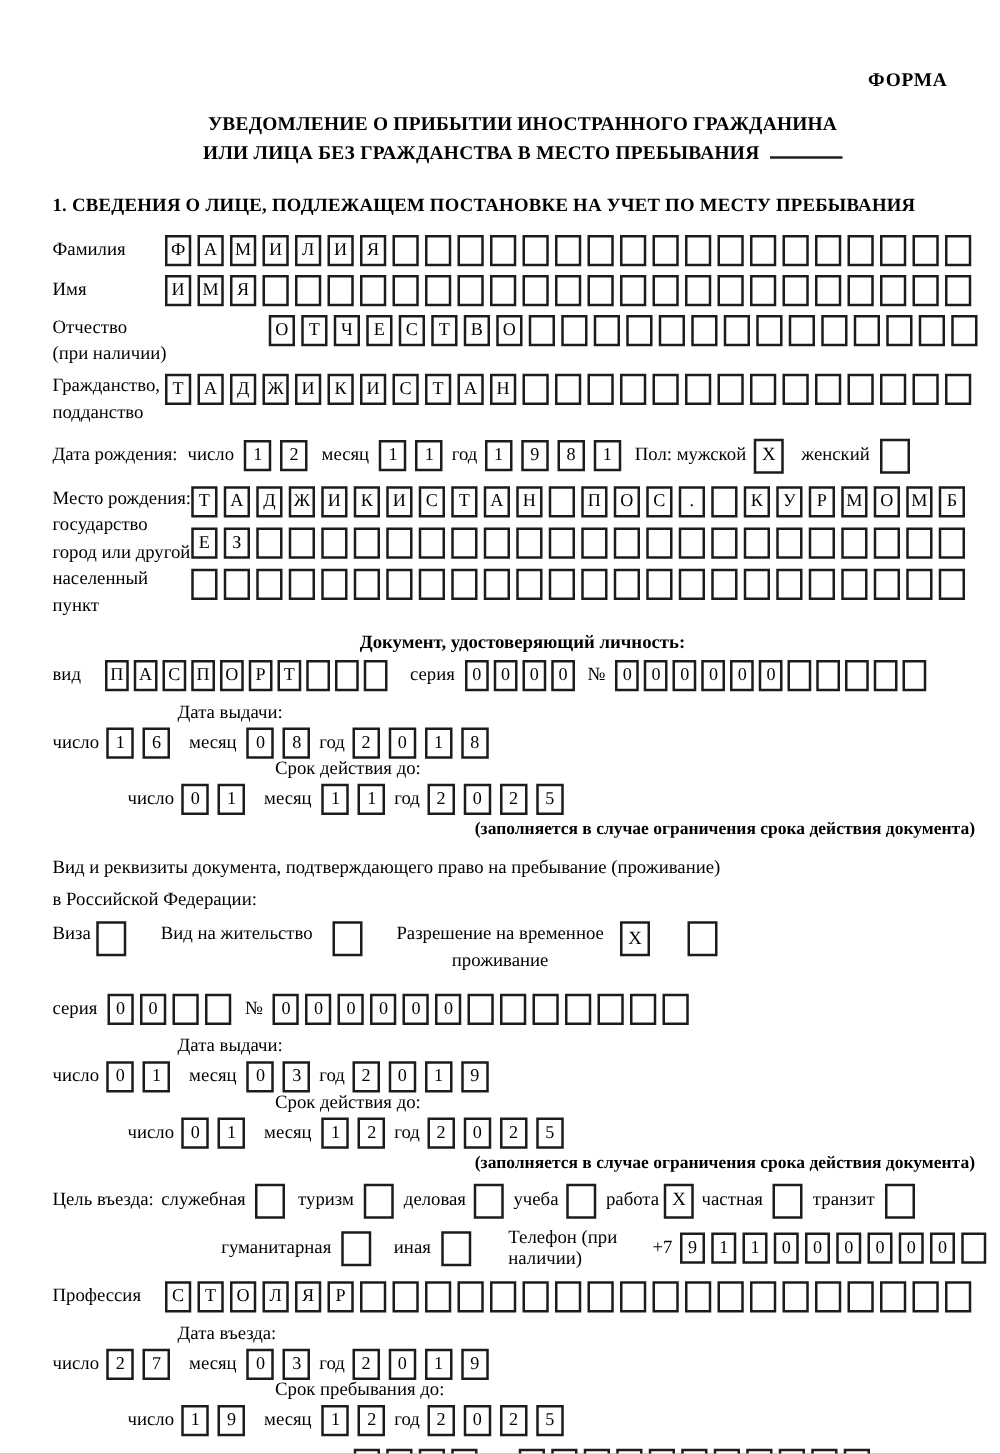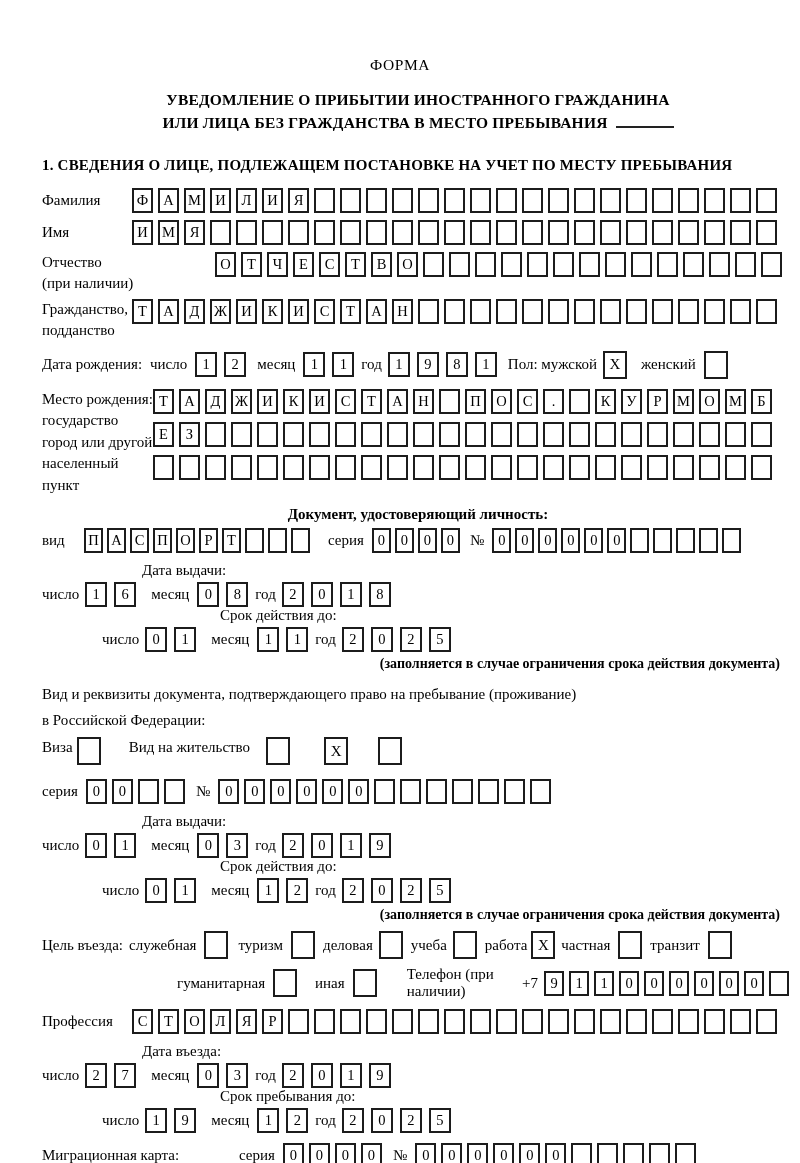--- a/index.html
+++ b/index.html
@@ -3,21 +3,21 @@
 <meta charset="utf-8">
 <style>
   * { box-sizing: border-box; margin: 0; padding: 0; }
   html,body { background:#888; }
   body { font-family: "Liberation Serif", "DejaVu Serif", serif; color:#000; }
   .page { width:800px; height:1163px; background:#fff; margin:0 auto; padding:36px 6px 0 42px;
           position:relative; overflow:hidden; font-size:15px; }
   
   .top-block { margin-left:578px; font-size:14.5px; line-height:1.32; white-space:nowrap; }
   .rev { margin-top:6px; font-size:13.5px; }
-  .forma { font-weight:normal; text-align:center; padding-right:36px; margin-top:20px; font-size:15.5px; letter-spacing:.6px; }
+  .forma { font-weight:bold; text-align:right; padding-right:36px; margin-top:20px; font-size:15.5px; letter-spacing:.6px; }
   
   .title { text-align:center; font-weight:bold; font-size:15.5px; margin-top:14px; line-height:1.5; letter-spacing:.2px; }
   .blank-line { display:inline-block; width:58px; border-bottom:2px solid #222; height:.9em; margin-left:8px; }
   .sec-heading { font-weight:bold; font-size:15px; margin-top:22px; letter-spacing:.2px; }
   
   .frow { display:flex; align-items:center; margin-top:7px; }
   .frow.top { align-items:flex-start; }
   .lbl { flex:0 0 auto; }
   .lblcol { flex:0 0 auto; line-height:21.5px; }
   .w90 { width:90px; } .w108 { width:108px; } .w111 { width:111px; } .w63 { width:42px; } .w165 { width:167px; }
@@ -407,20 +407,21 @@
   <div class="opts">
     <div class="opt">
       <span class="optlbl">Виза</span>
       <span class="cbx ml4"></span>
     </div>
     <div class="opt ml28">
       <span class="optlbl">Вид на жительство</span>
       <span class="cbx ml16"></span>
     </div>
     <div class="opt ml24">
+      <span class="optlbl c2">Разрешение на временное проживание</span>
       <span class="cbx ml10">X</span>
     </div>
     <div class="opt ml20">
       <span class="cbx ml10"></span>
     </div>
   </div>
 
   <div class="frow" style="margin-top:14px">
     <span class="mr8">серия</span>
     <div class="cells">

